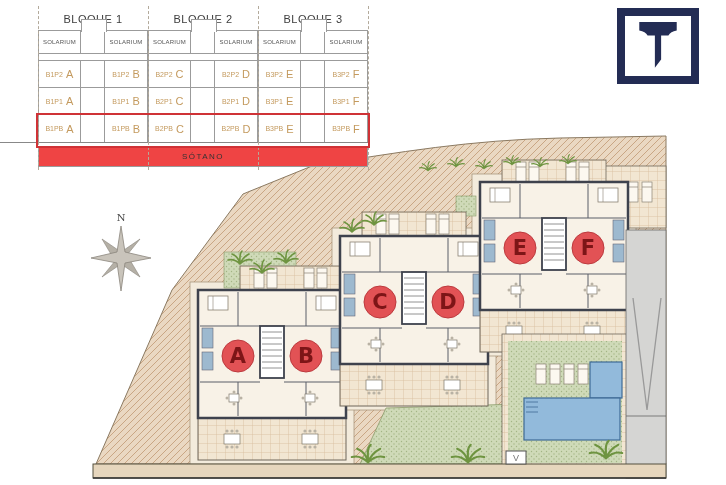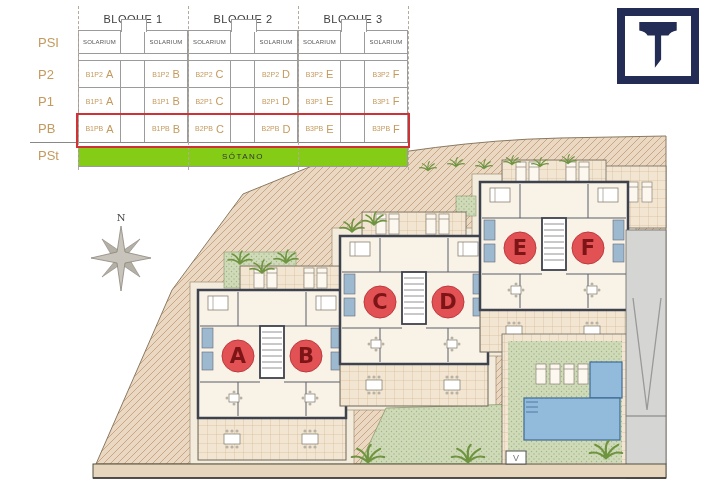--- a/index.html
+++ b/index.html
@@ -26,21 +26,21 @@
   .c-r{border-right:none}
   .c-b{border-bottom:none}
   .band{grid-column:1/4;border-right:none;border-bottom:1px solid #9b9b9b;background:#fff}
   .sol{font-size:6px;color:#555;letter-spacing:.2px}
   .code{font-size:7px;color:#c49a5e;margin-right:3px}
   .ltr{font-size:11px;color:#c49a5e}
   .shaft-top{position:absolute;left:42px;top:-12px;width:24px;height:12px;
              background:#fff;border:1px solid #9b9b9b;border-bottom:none;z-index:1}
   .sotano{margin-top:3px;height:19px;width:328px;border:1px solid #9b9b9b;
           display:flex;align-items:center;justify-content:center;
-          font-size:8px;letter-spacing:1.5px;color:#333;background:#84cc16}
+          font-size:8px;letter-spacing:1.5px;color:#333;background:#ef4444}
   .redbox{position:absolute;left:-2px;top:105px;width:330px;height:31px;
           border:2px solid #cf3236;z-index:3;pointer-events:none}
   .hline{position:absolute;left:-48px;top:134px;width:380px;height:1px;background:#888}
   .dash{position:absolute;top:-2px;height:164px;width:0;
         border-left:1px dashed #b3aa9b;z-index:2}
   .d0{left:0}.d1{left:110px}.d2{left:220px}.d3{left:330px}
 
   
   .logo{position:absolute;left:617px;top:8px;width:82px;height:76px;
         border:8px solid #232c54;background:#fff;box-sizing:border-box;
@@ -227,30 +227,20 @@
       <text x="520" y="255">E</text>
     </g>
     <g>
       <circle cx="588" cy="248" r="16" fill="#e25255" stroke="#bc3a3e"></circle>
       <text x="588" y="255">F</text>
     </g>
   </g>
 </svg>
 
 <div class="ftable">
-  <div class="labels">
-    <div class="lb-sp"></div>
-    <div class="lb-psi">PSI</div>
-    <div class="lb-band"></div>
-    <div class="lb-f">P2</div>
-    <div class="lb-f">P1</div>
-    <div class="lb-f">PB</div>
-    <div class="lb-gap"></div>
-    <div class="lb-pst">PSt</div>
-  </div>
 
   <div class="bl-col">
     <div class="bl-row">
 
       <div class="bloque">
         <div class="bl-title">BLOQUE 1</div>
         <div class="bgrid">
           <div class="shaft-top"></div>
           <div class="cell sol">SOLARIUM</div>
           <div class="cell"></div>

